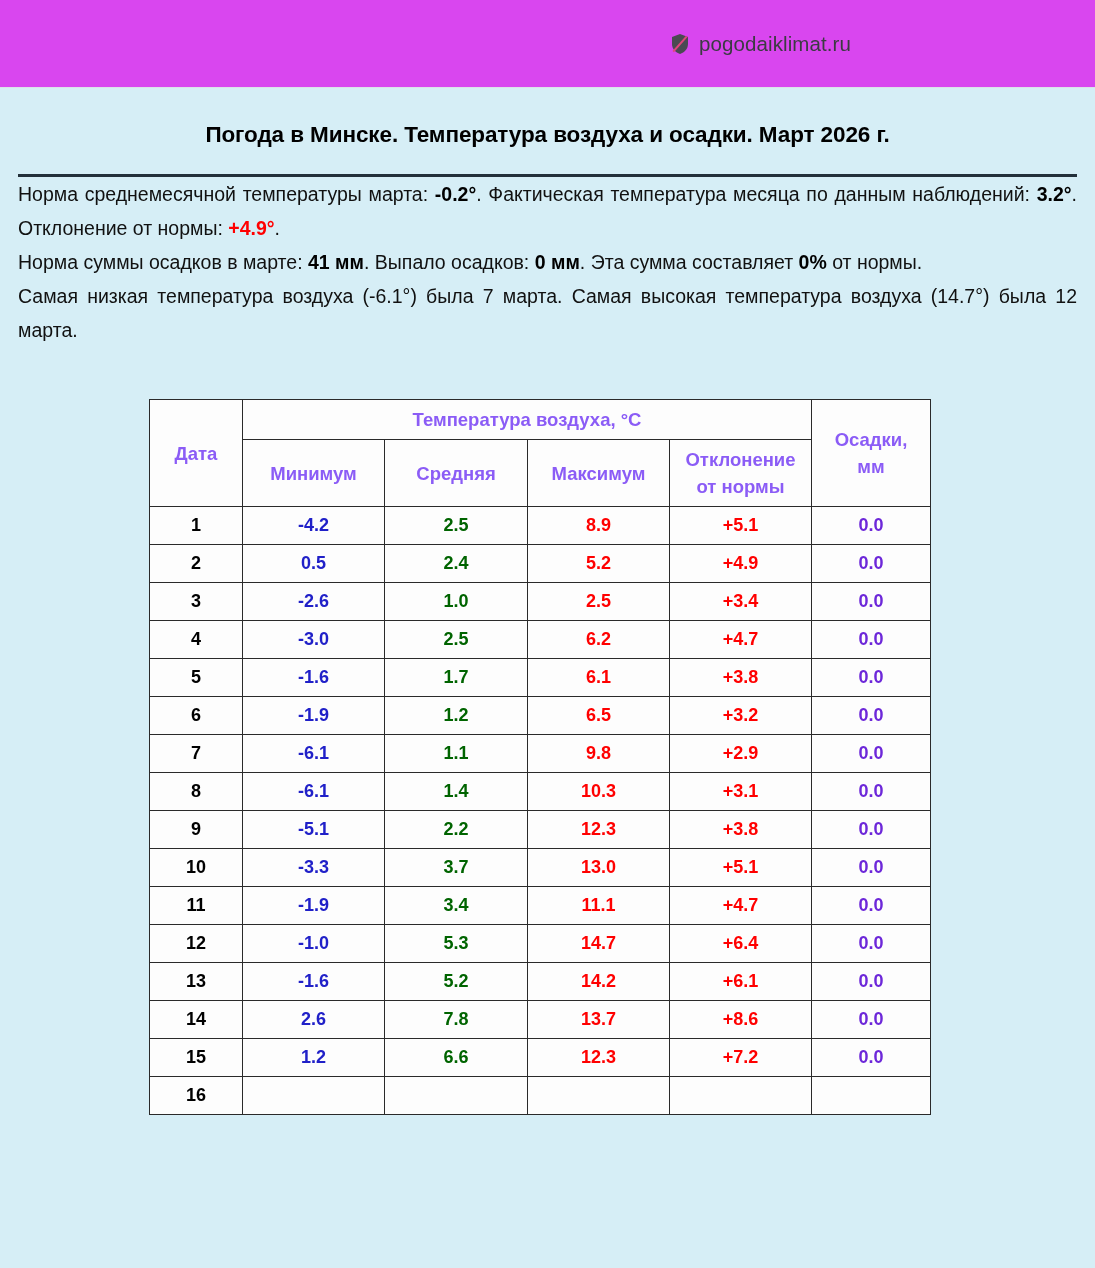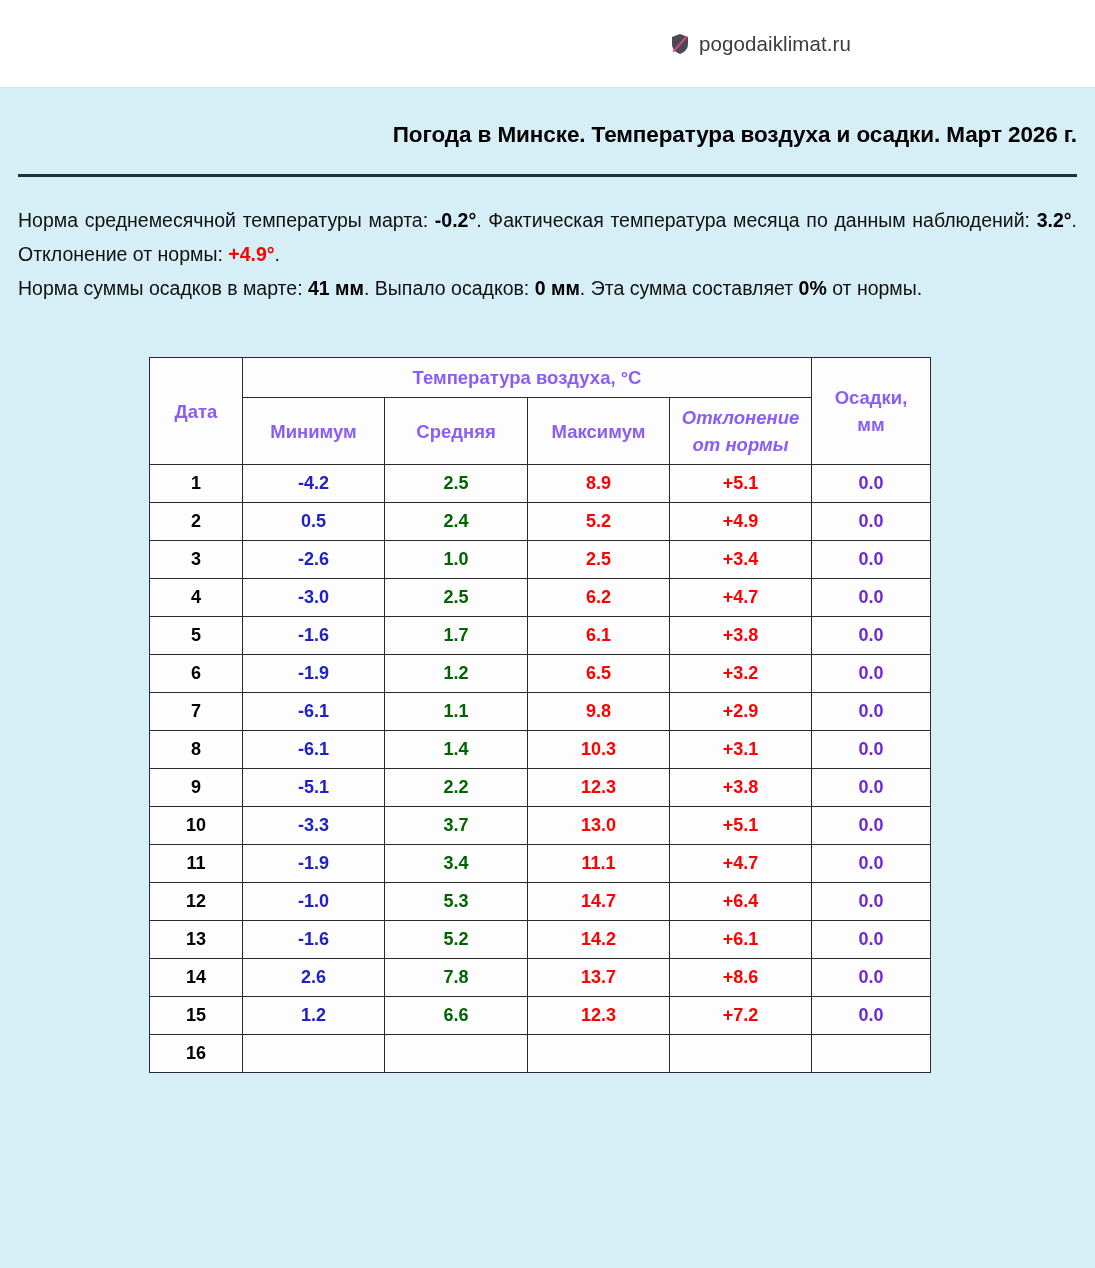--- a/index.html
+++ b/index.html
@@ -12,21 +12,21 @@
     min-height: 1268px;
     background: #d6eef6;
     font-family: "Liberation Sans", "DejaVu Sans", sans-serif;
     color: #111;
     overflow: hidden;
   }
 
   
   .topbar {
     height: 88px;
-    background: #ffffff;
+    background: #d946ef;
     border-bottom: 1px solid #dbe3e8;
     display: flex;
     align-items: center;
     justify-content: center;
     padding-right: 4px;
   }
   .site-id {
     display: flex;
     align-items: center;
     gap: 9px;
@@ -44,21 +44,21 @@
     white-space: nowrap;
   }
 
   
   .page {
     padding: 0 18px;
   }
   h1.page-title {
     font-size: 22.5px;
     font-weight: bold;
-    text-align: right;
+    text-align: center;
     margin: 34px 0 0 0;
     color: #000;
     letter-spacing: -0.1px;
   }
 
   p.intro {
     font-size: 19.5px;
     line-height: 34px;
     margin: 40px 0 0 0;
     color: #111;
@@ -69,21 +69,20 @@
 
   hr.rule {
     border: 0;
     border-top: 3px solid #22303a;
     margin: 26px 0 0 0;
   }
 
   .summary {
     font-size: 19.5px;
     line-height: 34px;
-    margin-top: 26px;
     color: #111;
   }
   .summary p { margin: 0; }
   .summary p.just { text-align: justify; text-justify: inter-word; }
   .summary b { font-weight: bold; color: #000; }
   .summary .dev-pos { font-weight: bold; color: #ff0000; }
 
   
   .table-wrap {
     margin-top: 52px;
@@ -115,21 +114,21 @@
     color: #8b5cf6;
     font-size: 18.5px;
     padding: 6px 2px;
     line-height: 27px;
   }
   th.h-group { font-size: 18.5px; }
   th.h-date  { font-size: 18.5px; }
   th.h-min   { color: #2020c8; }
   th.h-avg   { color: #006400; }
   th.h-max   { color: #ff0000; }
-  th.h-dev   { color: #000; font-style: italic; }
+  th.h-dev   { color: #000; }
   th.h-prec  { color: #000; }
 
   table.wx tbody td {
     height: 37px;
     padding: 0;
     font-weight: bold;
     font-size: 18px;
     line-height: 37px;
   }
   td.v-date { color: #000; }
@@ -157,20 +156,21 @@
   <h1 class="page-title">Погода в Минске. Температура воздуха и осадки. Март 2026 г.</h1>
 
 
   <hr class="rule">
 
   <div class="summary">
     <p class="just"><span>Норма среднемесячной температуры марта: </span><b>-0.2°</b><span>. Фактическая температура месяца по данным наблюдений: </span><b>3.2°</b><span>. Отклонение от нормы: </span><b class="dev-pos">+4.9°</b><span>.</span></p>
 
     <p class="just"><span>Норма суммы осадков в марте: </span><b>41 мм</b><span>. Выпало осадков: </span><b>0 мм</b><span>. Эта сумма составляет </span><b>0%</b><span> от нормы.</span></p>
 
+    <p class="just">Самая низкая температура воздуха (-6.1°) была 7 марта. Самая высокая температура воздуха (14.7°) была 12 марта.</p>
   </div>
 
   <div class="table-wrap">
     <table class="wx">
       <colgroup>
         <col class="c-date">
           <col class="c-min">
           <col class="c-avg">
         <col class="c-max">
           <col class="c-dev">

